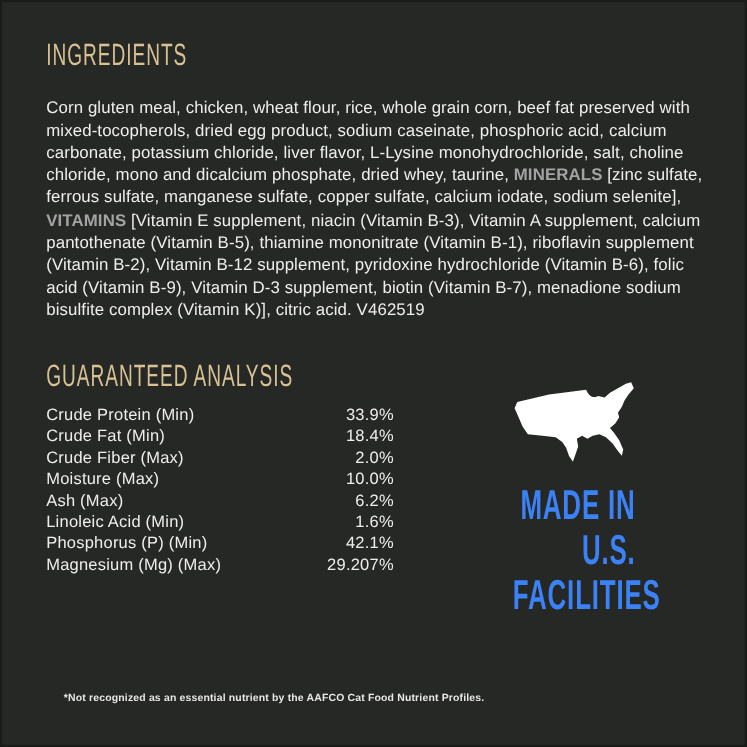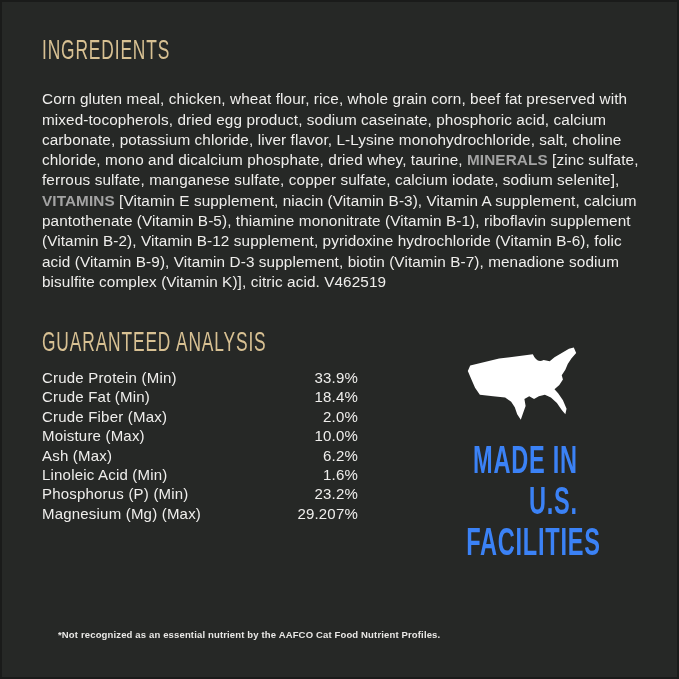--- a/index.html
+++ b/index.html
@@ -120,21 +120,21 @@
     <div class="ga-row">
       <span class="lbl">Ash (Max)</span>
       <span class="val">6.2%</span>
     </div>
     <div class="ga-row">
       <span class="lbl">Linoleic Acid (Min)</span>
       <span class="val">1.6%</span>
     </div>
     <div class="ga-row">
       <span class="lbl">Phosphorus (P) (Min)</span>
-      <span class="val">23.2%</span>
+      <span class="val">42.1%</span>
     </div>
     <div class="ga-row">
       <span class="lbl">Magnesium (Mg) (Max)</span>
       <span class="val">29.207%</span>
     </div>
   </div>
 
   <div class="right-col">
     <svg class="usa-map" width="118" height="78" viewBox="0 0 98 56" preserveAspectRatio="none" aria-hidden="true">
       <path fill="#ffffff" d="

